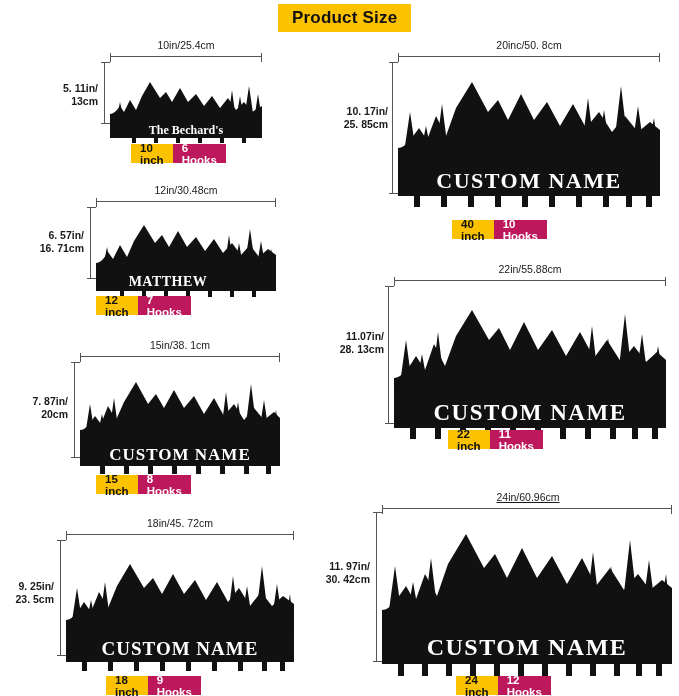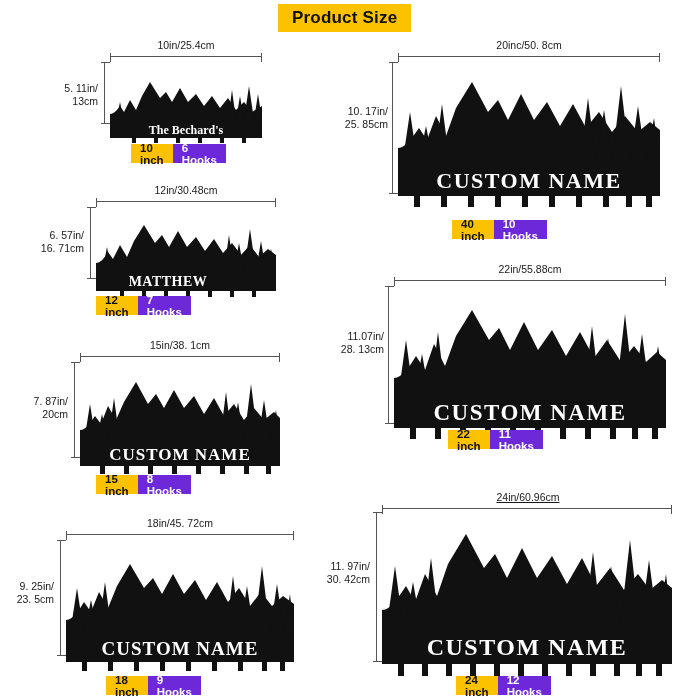--- a/index.html
+++ b/index.html
@@ -58,39 +58,40 @@
   }
   .dim-v:before{top:0;}
   .dim-v:after{bottom:0;}
   .dim-v-label{
     position:absolute;
     font-size:10.5px;
     color:#1a1a1a;
     text-align:right;
     line-height:1.25;
     white-space:nowrap;
+    font-weight:bold;
   }
   
   .badge{
     position:absolute;
     display:flex;
     height:19px;
     font-size:11.5px;
     font-weight:bold;
     align-items:center;
   }
   .badge .size{
     background:#fcc200;
     color:#111;
     padding:0 9px;
     height:100%;
     display:flex;align-items:center;justify-content:center;
   }
   .badge .hooks{
-    background:#6d28d9;
+    background:#be185d;
     color:#fff;
     padding:0 9px;
     height:100%;
     display:flex;align-items:center;justify-content:center;
   }
   .art{position:absolute;margin-top:20px;}
   .art svg{display:block;}
   .nm{
     font-family:"Liberation Serif", serif;
     font-weight:bold;

